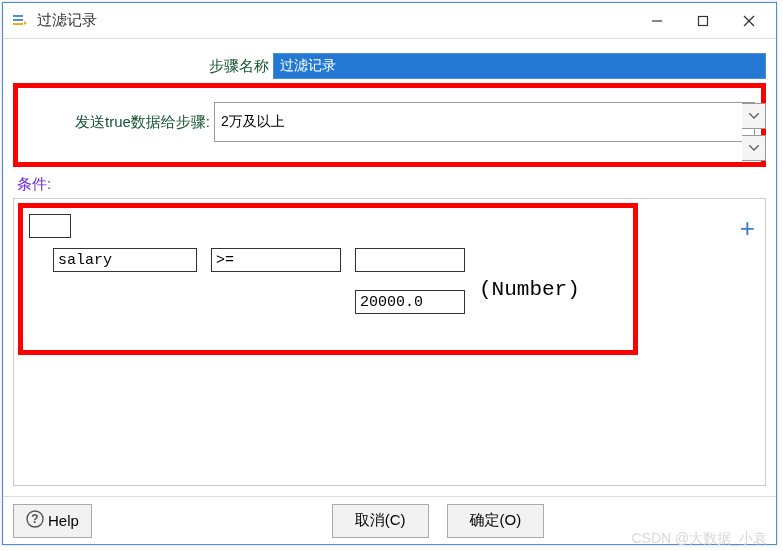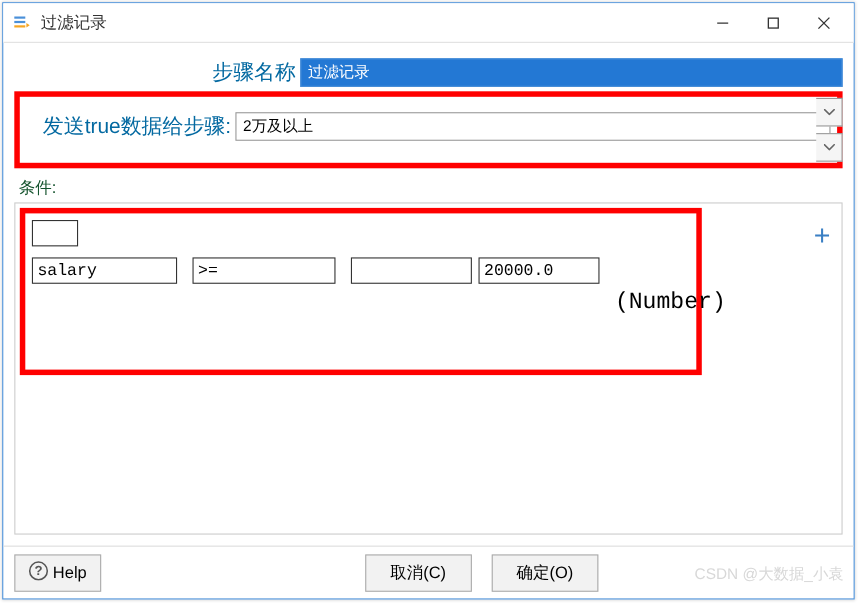--- a/index.html
+++ b/index.html
@@ -49,62 +49,62 @@
       flex-direction: column;
     }
     .form-row {
       display: flex;
       align-items: center;
       margin-bottom: 6px;
     }
     .form-label {
       width: 260px;
       text-align: right;
-      font-size: 19px;
-      color: #0369a1;
+      font-size: 15px;
+      color: #14532d;
       padding-right: 4px;
     }
     .form-input {
       flex: 1;
       height: 26px;
       border: 1px solid #999;
       padding: 2px 6px;
       font-size: 14px;
       font-family: inherit;
     }
     .form-input.selected {
       border: 1px solid #4a90d9;
       background: #2378d4;
       color: #fff;
     }
     .dropdown-wrap { flex: 1; display: flex; }
     .dropdown {
       flex: 1;
-      height: 26px;
+      height: 40px;
       border: 1px solid #999;
       padding: 2px 6px;
       font-size: 14px;
       background: #fff;
       font-family: inherit;
     }
     .dropdown-arrow {
       width: 24px; height: 26px;
       border: 1px solid #999;
       border-left: none;
       display: flex; align-items: center; justify-content: center;
       background: #f5f5f5;
     }
     .highlight-box {
       border: 5px solid #ff0000;
       padding: 14px 6px;
       margin-top: -2px;
     }
     .conditions-label {
       font-size: 15px;
-      color: #14532d;
+      color: #6d28d9;
       margin: 10px 0 4px 4px;
     }
     .conditions-panel {
       border: 1px solid #ccc;
       flex: 1;
       position: relative;
       margin-bottom: 10px;
     }
     .red-box2 {
       position: absolute;
@@ -127,21 +127,21 @@
       font-size: 15px;
     }
     .cond-field {
       height: 24px;
       border: 1px solid #333;
       padding: 1px 4px;
       background: #fff;
       font-family: "Courier New", monospace;
       font-size: 15px;
     }
-    .cond-col { display: flex; flex-direction: row; gap: 6px; }
+    .cond-col { display: flex; flex-direction: column; gap: 18px; }
     .cond-type {
       font-family: "Courier New", monospace;
       font-size: 21px;
       padding-top: 30px;
     }
     .plus-btn {
       position: absolute;
       right: 10px; top: 14px;
       color: #3a7fc4;
       font-size: 26px;
@@ -161,21 +161,21 @@
       border: 1px solid #aaa;
       background: #f2f2f2;
       font-size: 15px;
       font-family: inherit;
       display: flex; align-items: center; gap: 4px;
     }
     .btn.help { padding: 0 12px; }
     .footer-spacer { flex: 1; }
     .watermark {
       position: absolute;
-      right: 16px; bottom: 20px;
+      right: 16px; bottom: 3px;
       color: #d8d8d8;
       font-size: 14px;
     }
   </style>
 </head>
 <body>
 
 <div class="window">
   <div class="titlebar">
     <span class="title-icon">
@@ -235,21 +235,21 @@
           </svg>
       </div>
     </div>
 
     <div class="conditions-label">条件:</div>
 
     <div class="conditions-panel">
       <div class="red-box2">
         <div class="cond-small"></div>
         <div class="cond-row">
-          <input class="cond-field" style="width: 132px;" value="salary">
+          <input class="cond-field" style="width: 144px; margin-left: 24px;" value="salary">
           <input class="cond-field" style="width: 130px;" value="&gt;=">
           <div class="cond-col">
             <input class="cond-field" style="width: 110px;" value="">
             <input class="cond-field" style="width: 110px;" value="20000.0">
           </div>
           <span class="cond-type">(Number)</span>
         </div>
       </div>
       <div class="plus-btn">+</div>
     </div>

